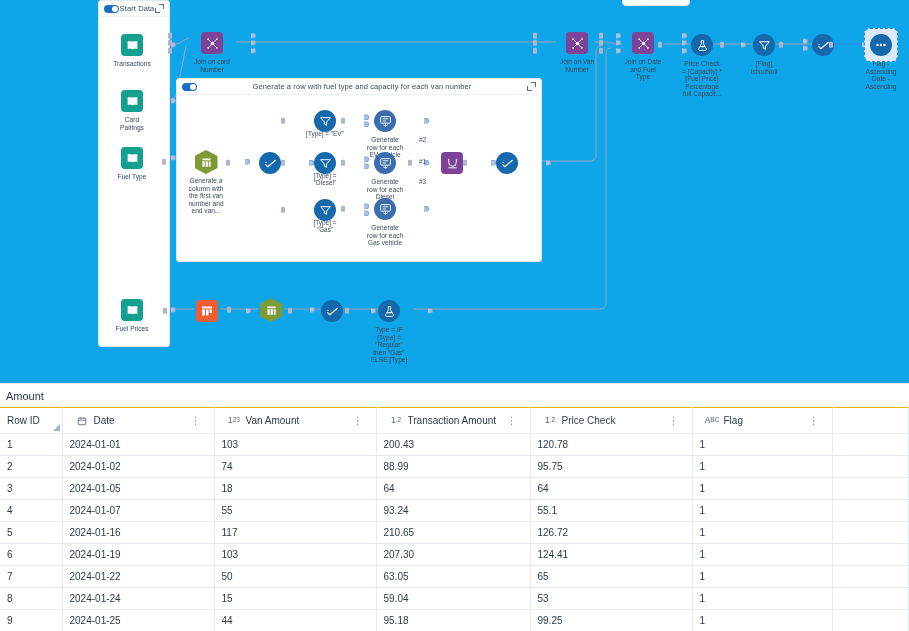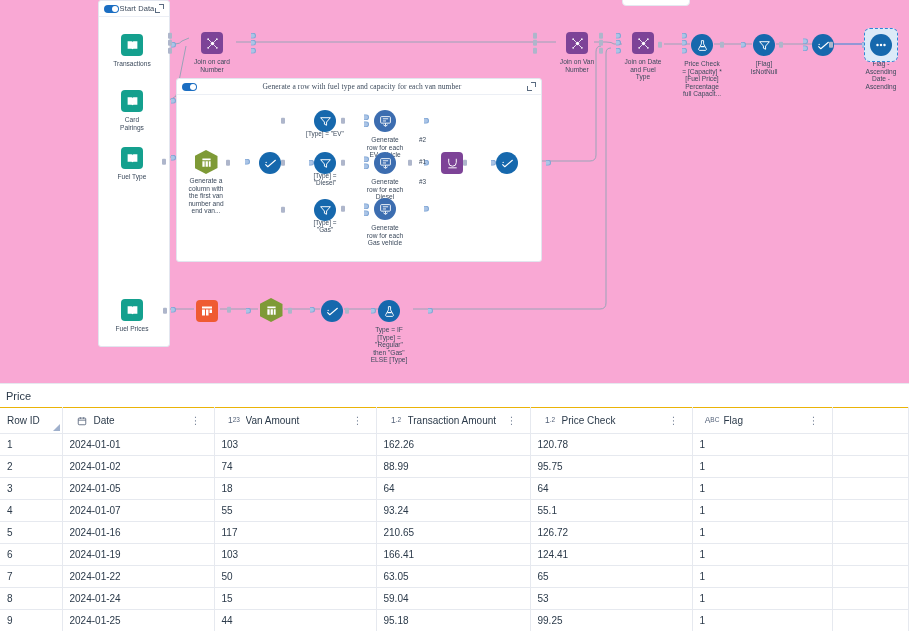--- a/index.html
+++ b/index.html
@@ -9,21 +9,21 @@
     font-family:"Liberation Sans", sans-serif;
     background:#ffffff;
     color:#2b3a4a;
     overflow:hidden;
     position:relative;
   }
 
   
   #canvas {
     position:absolute; left:0; top:0; width:909px; height:383px;
-    background:#f9a8d4;
+    background:#0ea5e9;
     overflow:hidden;
     padding-left:48px;
   }
   #edges { position:absolute; left:0; top:0; width:909px; height:383px; }
 
   
   .group {
     position:absolute;
     background:#ffffff;
     border:1px solid #e2e6ef;
@@ -226,21 +226,21 @@
   <div class="ghost-card"></div>
 
   <div class="group" style="left:98px; top:0px; width:72px; height:347px;">
     <div class="group-head">
       <div class="toggle"></div>
       <div class="group-title">Start Data</div>
       <div class="expand-ico"></div>
     </div>
   </div>
 
-  <div class="group" style="left:176px; top:78px; width:366px; height:184px;font-family:Liberation Serif, serif;">
+  <div class="group" style="left:176px; top:78px; width:366px; height:184px;">
     <div class="group-head">
       <div class="toggle"></div>
       <div class="group-title">Generate a row with fuel type and capacity for each van number</div>
       <div class="expand-ico"></div>
     </div>
   </div>
 
 
   <div class="node" style="left:132px; top:32px;">
     <div class="shape-wrap">
@@ -689,21 +689,21 @@
           </svg>
       </div>
 
     </div>
     <div class="label">Flag -<br>Ascending<br>Date -<br>Ascending</div>
   </div>
 
 </div>
 
 <div id="output">
-  <div class="out-title">Price</div>
+  <div class="out-title">Amount</div>
 
   <table class="grid">
     <colgroup>
       <col style="width:62px">
         <col style="width:152px">
         <col style="width:162px">
       <col style="width:154px">
         <col style="width:162px">
         <col style="width:140px">
         <col>
@@ -755,21 +755,21 @@
         </div>
           </th>
         <th></th>
       </tr>
     </thead>
     <tbody id="tbody">
         <tr>
           <td class="rowid">1</td>
           <td>2024-01-01</td>
           <td>103</td>
-          <td>162.26</td>
+          <td>200.43</td>
           <td>120.78</td>
           <td>1</td>
           <td></td>
         </tr>
         <tr>
           <td class="rowid">2</td>
           <td>2024-01-02</td>
           <td>74</td>
           <td>88.99</td>
           <td>95.75</td>
@@ -800,21 +800,21 @@
           <td>117</td>
           <td>210.65</td>
           <td>126.72</td>
           <td>1</td>
           <td></td>
         </tr>
         <tr>
           <td class="rowid">6</td>
           <td>2024-01-19</td>
           <td>103</td>
-          <td>166.41</td>
+          <td>207.30</td>
           <td>124.41</td>
           <td>1</td>
           <td></td>
         </tr>
         <tr>
           <td class="rowid">7</td>
           <td>2024-01-22</td>
           <td>50</td>
           <td>63.05</td>
           <td>65</td>

